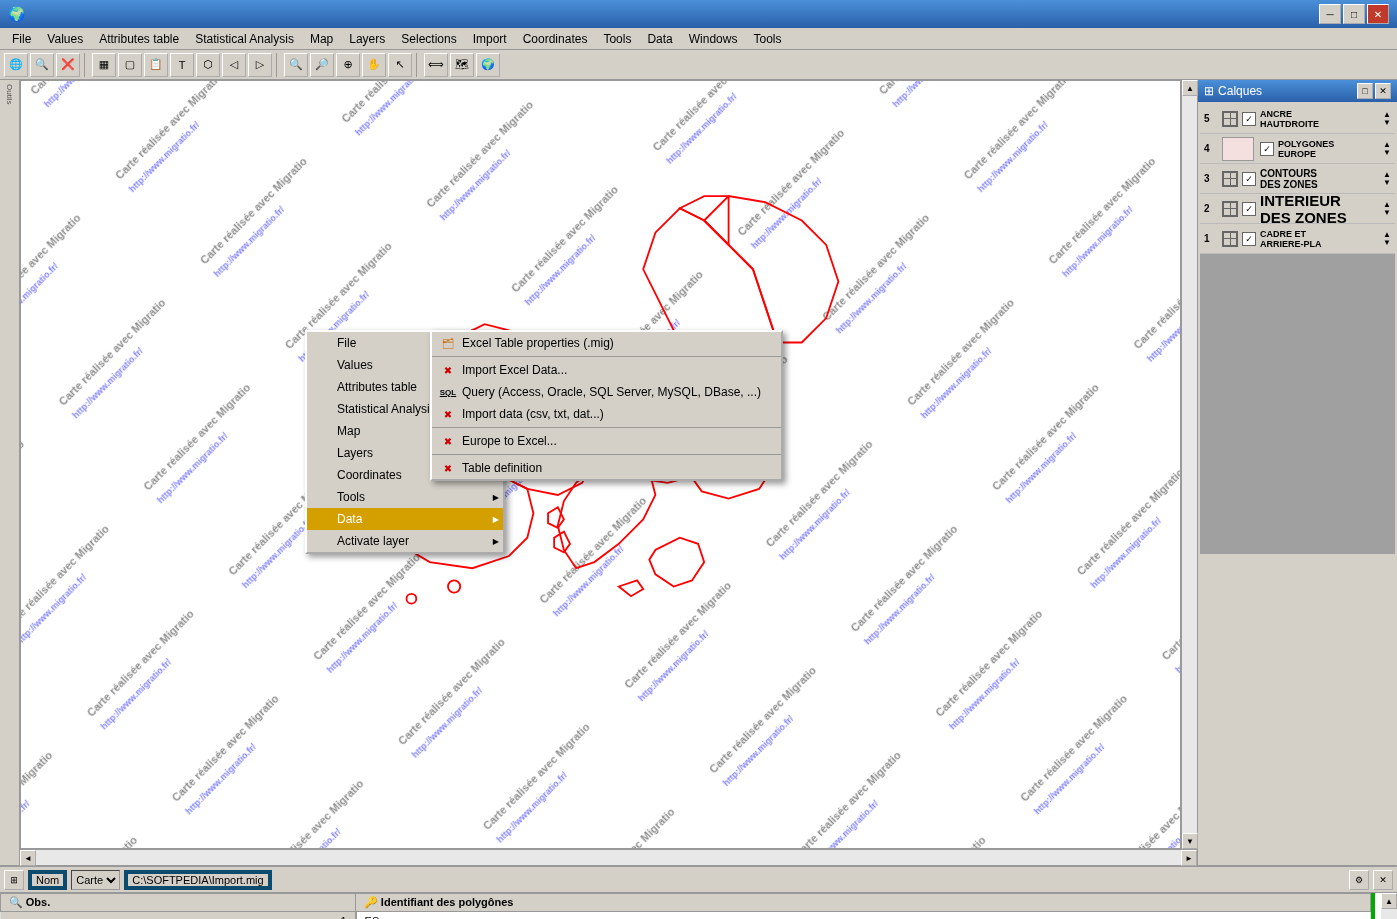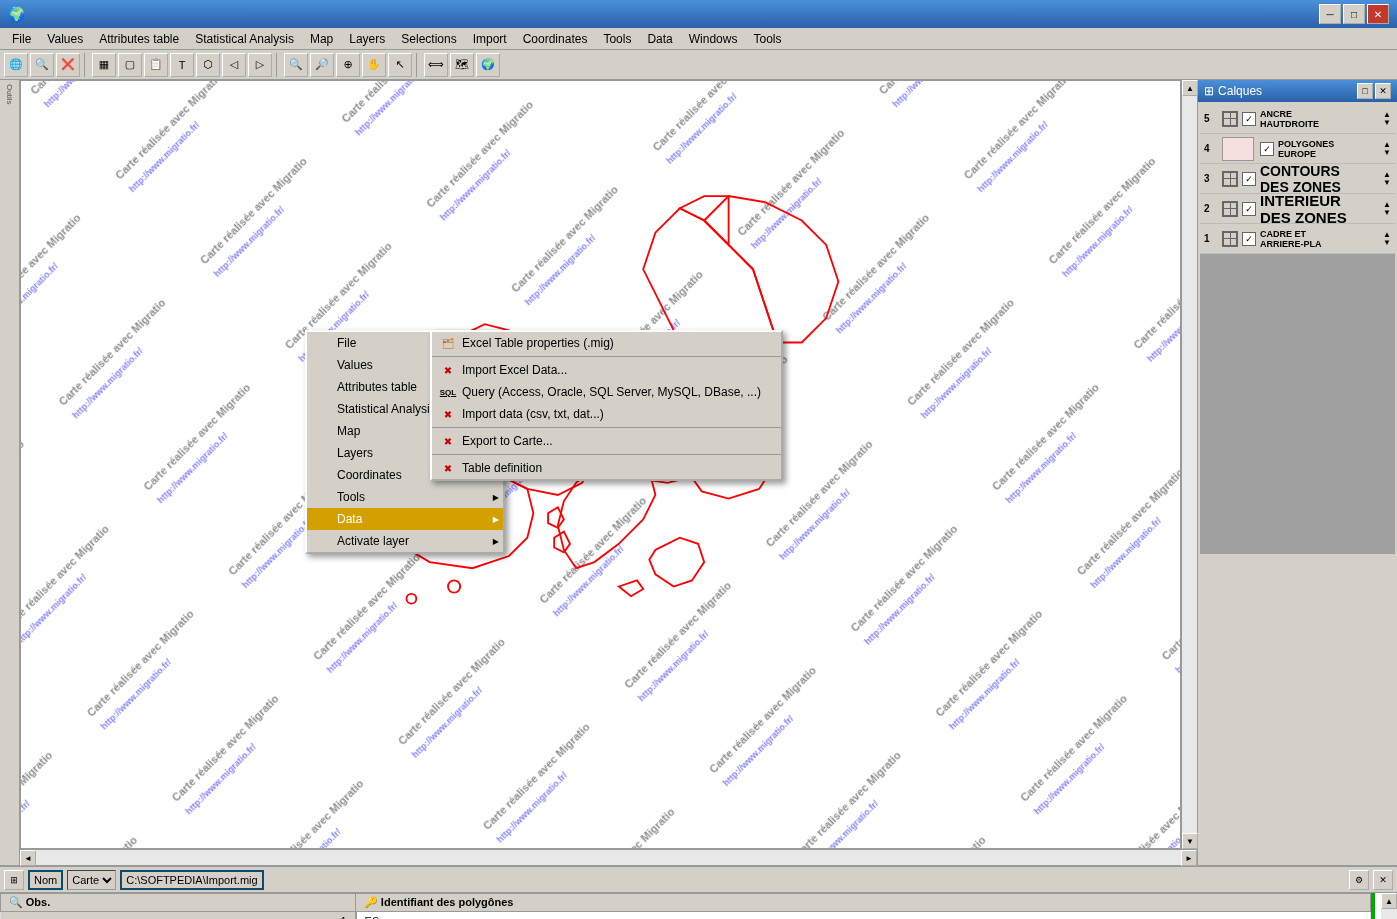--- a/index.html
+++ b/index.html
@@ -312,21 +312,21 @@
       display: flex; align-items: center; justify-content: center;
       font-size: 8px;
     }
     .hscroll-track {
       flex: 1;
       background: #e8e8e8;
     }
     
     .label-tag {
       background: #d4d0c8;
-      border: 2px solid #0c4a6e;
+      border: 4px solid #0c4a6e;
       padding: 4px 4px;
       font-size: 11px;
       height: 20px;
       display: flex; align-items: center;
     }
     
     select.inline-select {
       height: 20px;
       font-size: 11px;
       background: #d4d0c8;
@@ -520,21 +520,21 @@
 
       <div class="layer-row">
         <span class="layer-num">3</span>
         <div class="layer-grid-icon">
             <span></span>
             <span></span>
             <span></span>
             <span></span>
           </div>
         <div class="layer-check">✓</div>
-        <div class="layer-name" style="font-size:14px;">CONTOURS<br>DES ZONES</div>
+        <div class="layer-name" style="font-size:10px;">CONTOURS<br>DES ZONES</div>
         <div class="layer-arrows">
           <span class="layer-arrow">▲</span>
           <span class="layer-arrow">▼</span>
         </div>
       </div>
 
       <div class="layer-row">
         <span class="layer-num">2</span>
         <div class="layer-grid-icon">
             <span></span>
@@ -678,20 +678,20 @@
     <span class="ctx-icon" style="font-size:8px;font-weight:bold;text-decoration:underline;">SQL</span>
     <span>Query (Access, Oracle, SQL Server, MySQL, DBase, ...)</span>
   </div>
   <div class="submenu-item">
     <span class="ctx-icon" style="color:#cc0000;">✖</span>
     <span>Import data (csv, txt, dat...)</span>
   </div>
   <div class="sub-separator"></div>
   <div class="submenu-item">
     <span class="ctx-icon" style="color:#cc0000;">✖</span>
-    <span>Export to Carte...</span>
+    <span>Europe to Excel...</span>
   </div>
   <div class="sub-separator"></div>
   <div class="submenu-item">
     <span class="ctx-icon" style="color:#cc0000;">✖</span>
     <span>Table definition</span>
   </div>
 </div>
 
 </body></html>

